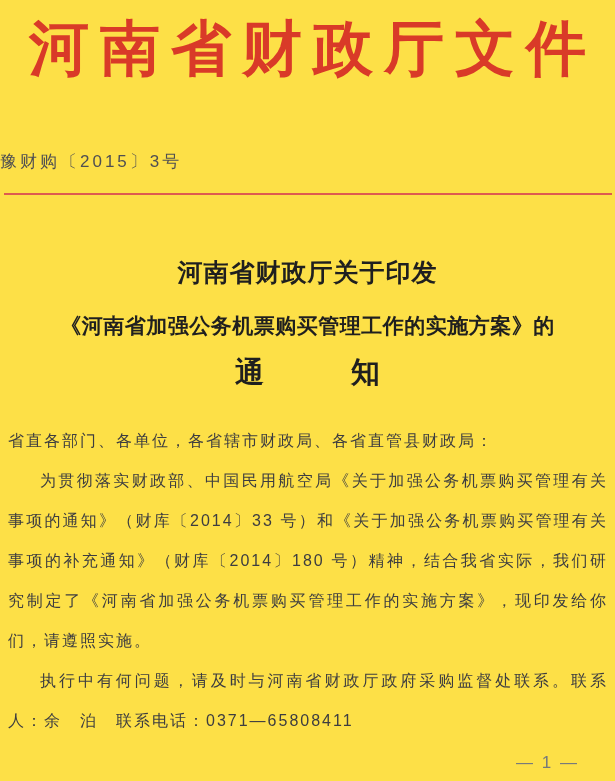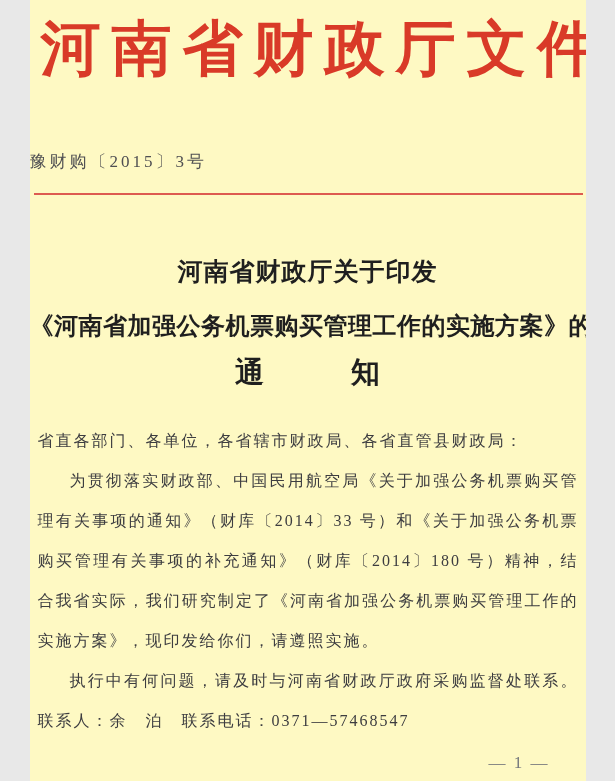--- a/index.html
+++ b/index.html
@@ -2,26 +2,26 @@
 <html><head>
 <meta charset="utf-8">
 <style>
   html, body {
     margin: 0;
     padding: 0;
     background: #e8e8e8;
   }
   .page {
     position: relative;
-    width: 556px;
+    width: 615px;
     height: 781px;
     margin: 0 auto;
-    background: #fef9c3;
+    background: #fde047;
     overflow: hidden;
-    font-family: Liberation Serif, serif;
+    font-family: Liberation Sans, sans-serif;
   }
   
   .agency-title {
     margin: 0;
     padding-top: 12px;
     text-align: center;
     font-size: 60px;
     line-height: 74px;
     font-weight: bold;
     color: #d93a28;
@@ -52,21 +52,21 @@
     color: #1f1f1f;
     font-weight: bold;
   }
   .title-line-1 {
     font-size: 25px;
     line-height: 34px;
     letter-spacing: 1px;
   }
   .title-line-2 {
     margin-top: 20px;
-    font-size: 24px;
+    font-size: 21px;
     line-height: 34px;
     letter-spacing: 0.5px;
     white-space: nowrap;
   }
   .title-line-3 {
     margin-top: 12px;
     font-size: 29px;
     line-height: 34px;
   }
   
@@ -108,18 +108,18 @@
 
   <div class="notice-title">
     <div class="title-line-1">河南省财政厅关于印发</div>
     <div class="title-line-2">《河南省加强公务机票购买管理工作的实施方案》的</div>
     <div class="title-line-3">通　　　知</div>
   </div>
 
   <div class="body-text">
     <p>省直各部门、各单位，各省辖市财政局、各省直管县财政局：</p>
     <p class="indent">为贯彻落实财政部、中国民用航空局《关于加强公务机票购买管理有关事项的通知》（财库〔2014〕33 号）和《关于加强公务机票购买管理有关事项的补充通知》（财库〔2014〕180 号）精神，结合我省实际，我们研究制定了《河南省加强公务机票购买管理工作的实施方案》，现印发给你们，请遵照实施。</p>
-    <p class="indent">执行中有何问题，请及时与河南省财政厅政府采购监督处联系。联系人：余　泊　联系电话：0371—57468547</p>
+    <p class="indent">执行中有何问题，请及时与河南省财政厅政府采购监督处联系。联系人：余　泊　联系电话：0371—65808411</p>
   </div>
 
   <div class="page-number">— 1 —</div>
 
 </div>
 
 </body></html>

